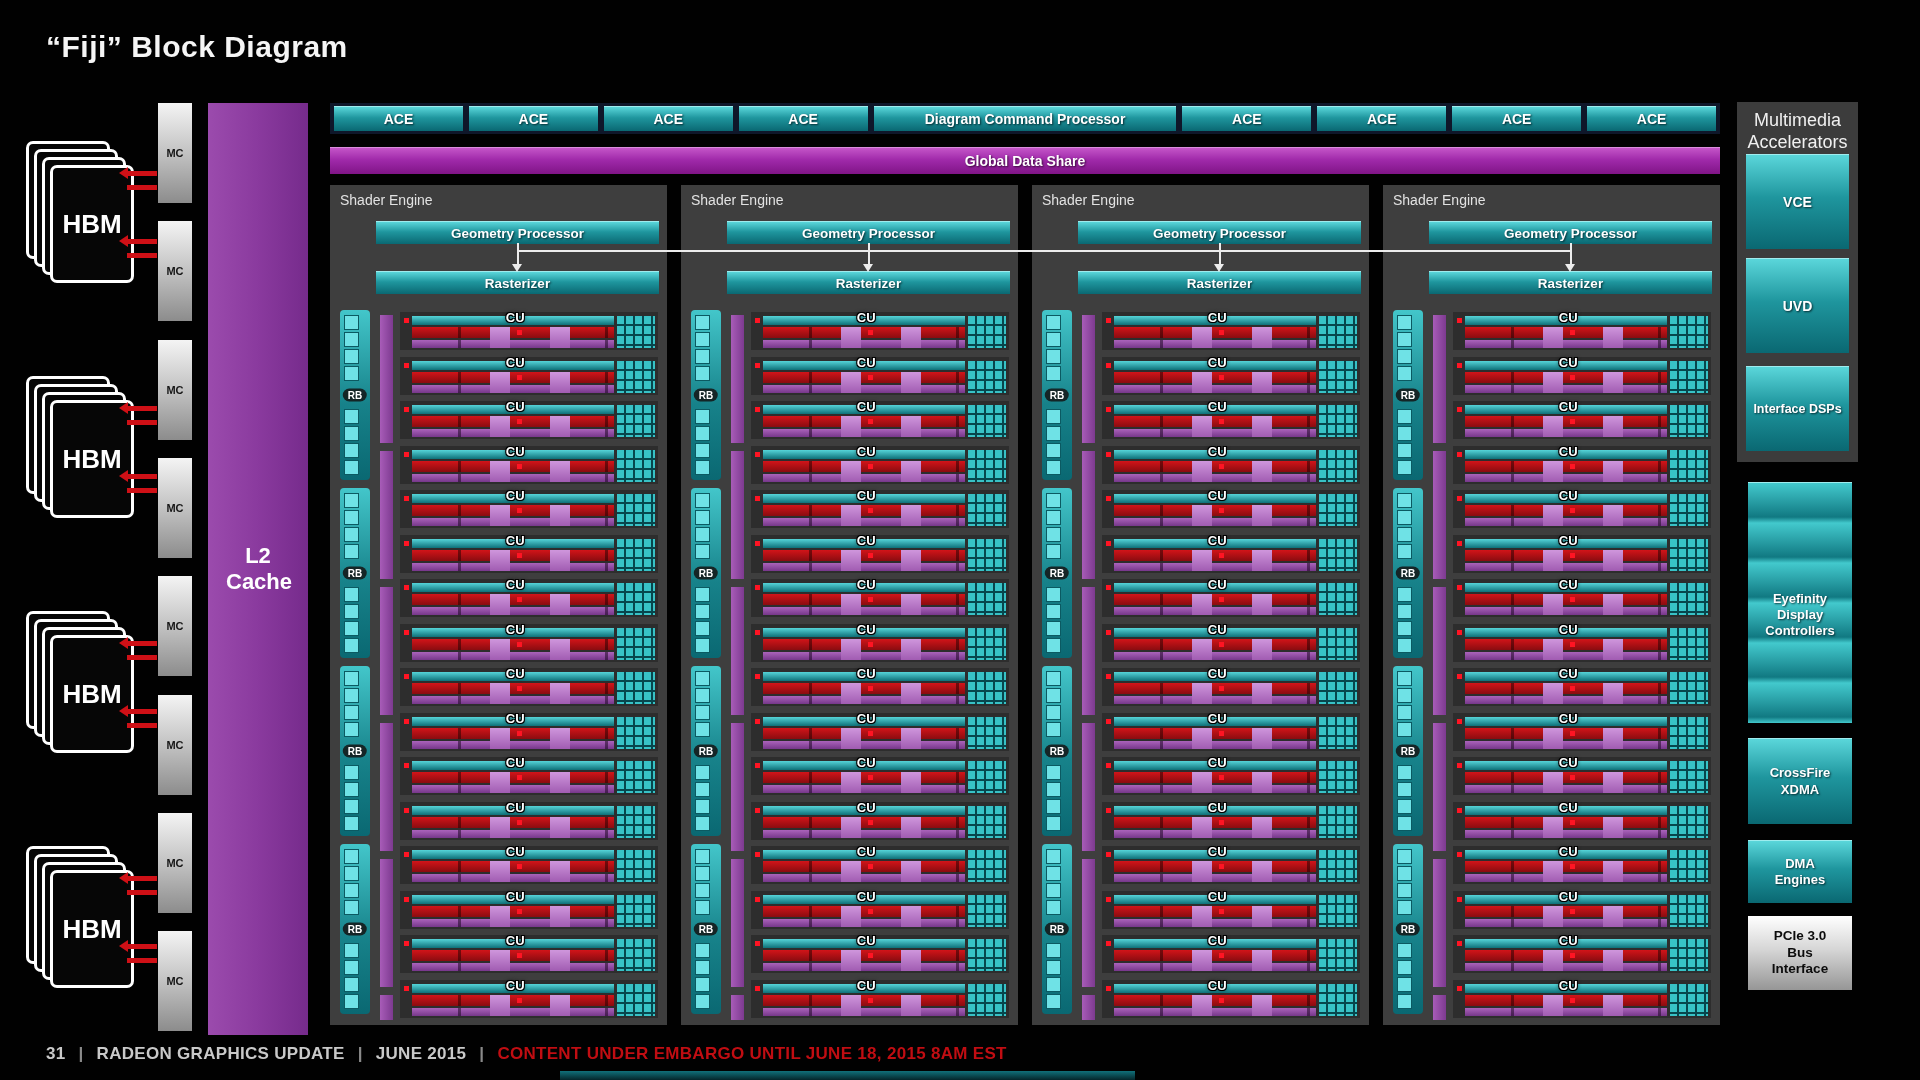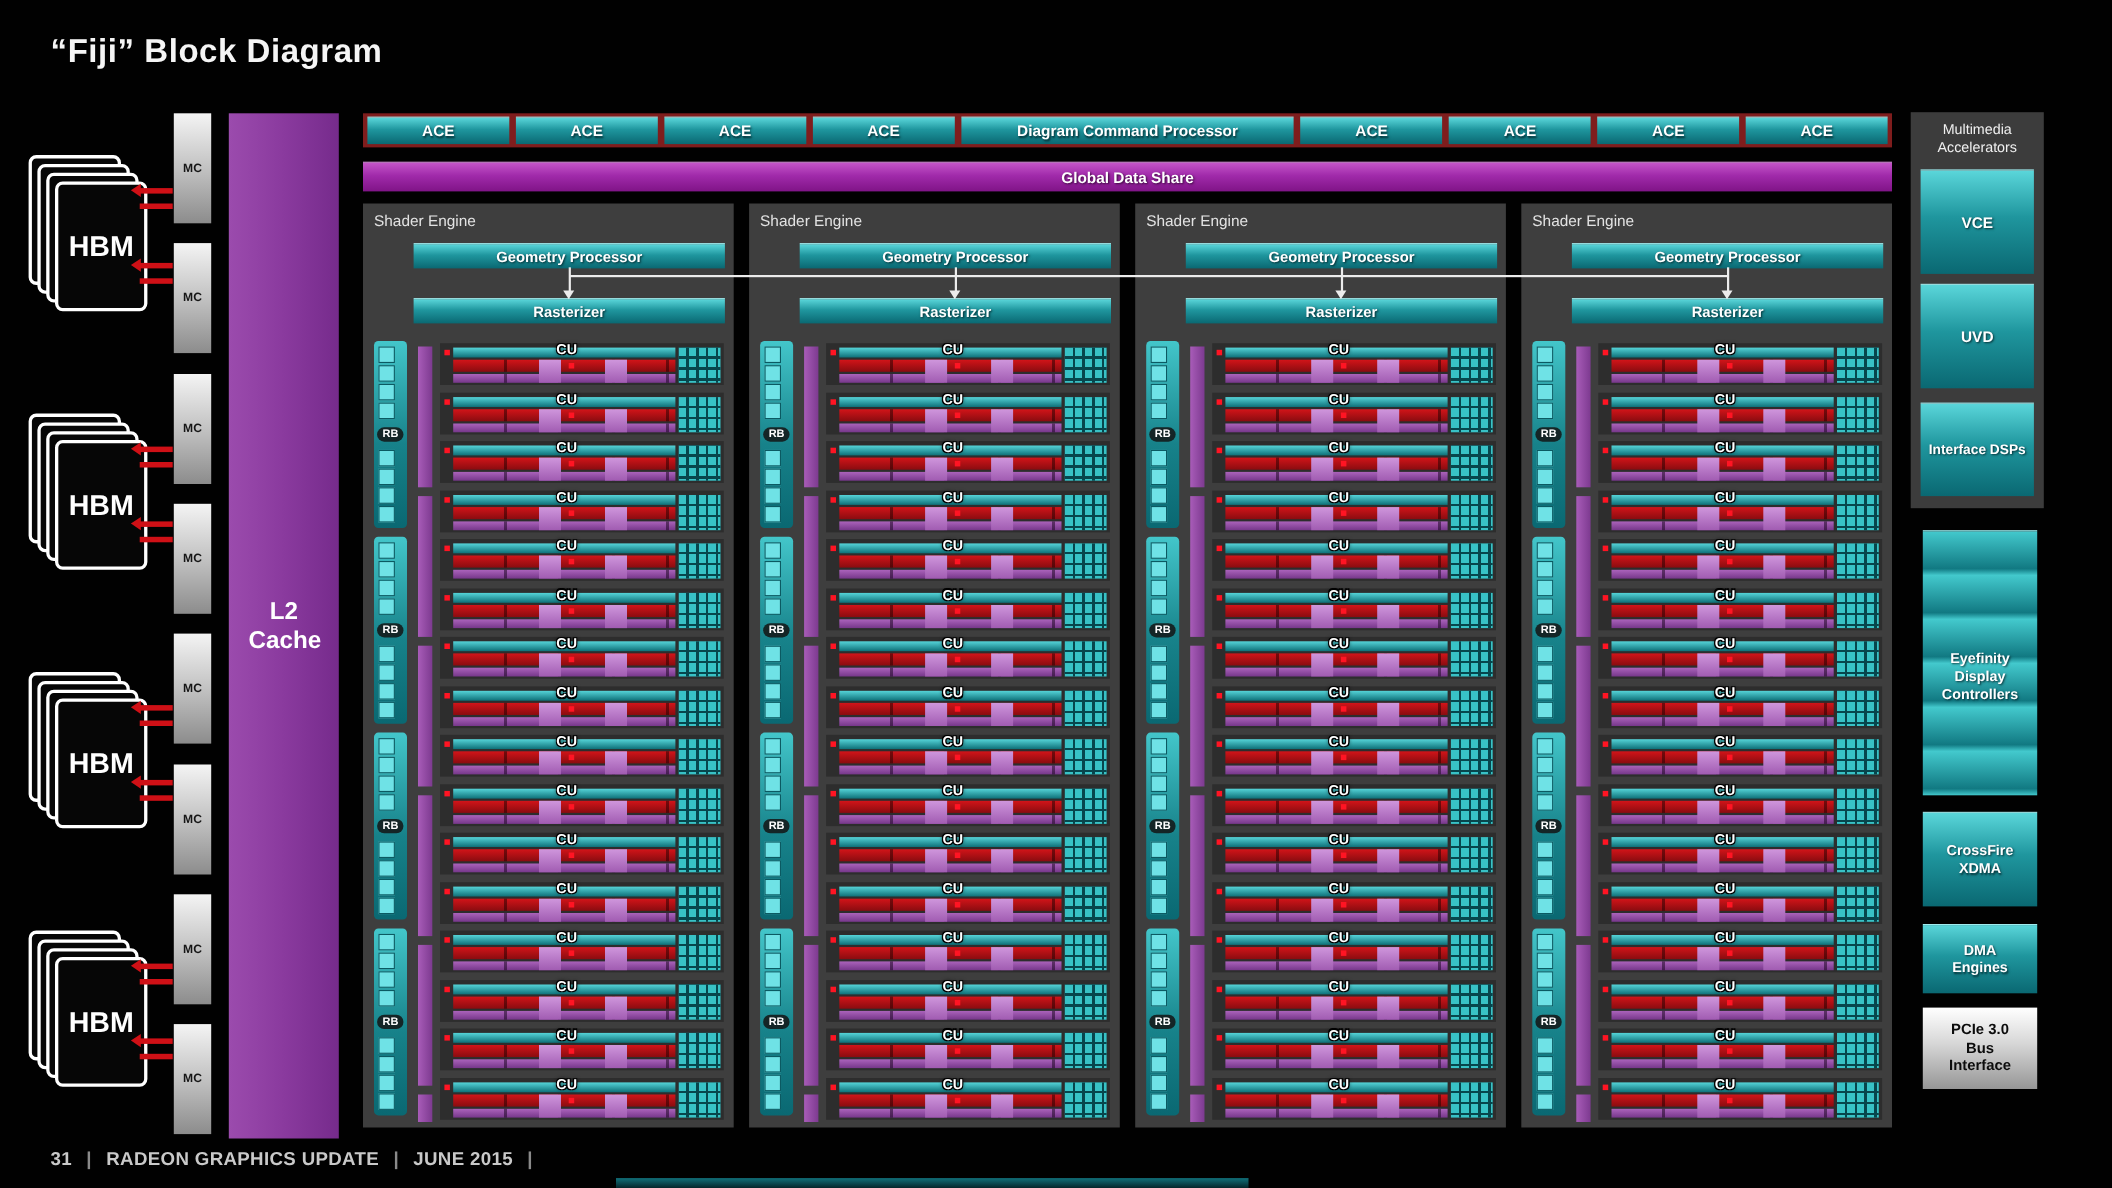--- a/index.html
+++ b/index.html
@@ -26,21 +26,21 @@
       background:linear-gradient(180deg,#f4f4f4 0%,#bdbdbd 55%,#8c8c8c 100%);}
 
   
   .l2{position:absolute;left:208px;top:103px;width:100px;height:932px;
       background:linear-gradient(90deg,#9b4bad 0%,#8a3a9e 50%,#762b8c 100%);
       display:flex;align-items:center;justify-content:center;text-align:center;
       font-size:22px;font-weight:bold;}
   .l2 span{display:block;width:64px;line-height:1.2;}
 
   
-  .strip{position:absolute;left:330px;top:103px;width:1390px;height:31px;background:#7f1d1d;
+  .strip{position:absolute;left:330px;top:103px;width:1390px;height:31px;background:#0f172a;
          display:flex;gap:6px;padding:3px 4px;box-sizing:border-box;}
   .strip .box{flex:1;font-size:14px;}
   .strip .gcp{flex:2.35;}
 
   
   .gds{position:absolute;left:330px;top:147px;width:1390px;height:26px;
        background:linear-gradient(180deg,#c455c8 0%,#a02aaa 45%,#801487 100%);
        border-top:1px solid #d98ddc;display:flex;align-items:center;justify-content:center;
        font-size:14px;font-weight:bold;text-shadow:1px 1px 2px rgba(30,0,30,.8);}
 
@@ -78,21 +78,21 @@
   .cu-label{position:absolute;left:41%;top:-2px;font-size:13px;font-weight:bold;color:#fff;
        text-shadow:1px 1px 0 #000,-1px -1px 0 #000,1px -1px 0 #000,-1px 1px 0 #000,0 0 4px #000;}
 
   
   .xline{position:absolute;background:#ececec;}
   .xhead{position:absolute;width:0;height:0;border-left:5px solid transparent;border-right:5px solid transparent;
          border-top:8px solid #ececec;}
 
   
   .mm-panel{position:absolute;left:1737px;top:102px;width:121px;height:360px;background:#3c3c3c;}
-  .mm-title{padding-top:8px;text-align:center;font-size:13px;line-height:1.2;color:#f0f0f0;}
+  .mm-title{padding-top:8px;text-align:center;font-size:18px;line-height:1.2;color:#f0f0f0;}
   .mm-item{position:absolute;left:9px;width:103px;font-size:14px;}
   .rp-box{position:absolute;left:1748px;width:104px;font-size:13px;line-height:1.25;}
   .eyefinity{background:repeating-linear-gradient(180deg,#43c9cd 0px,#117982 34px,#43c9cd 40px);
        border-top:1px solid #9fecee;color:#fff;font-weight:bold;display:flex;align-items:center;
        justify-content:center;text-align:center;text-shadow:1px 1px 2px rgba(0,20,25,.8);}
   .pcie{background:linear-gradient(180deg,#ffffff 0%,#d6d6d6 45%,#969696 100%);color:#0c0c0c;font-weight:bold;
        display:flex;align-items:center;justify-content:center;text-align:center;text-shadow:none;
        font-size:13.5px;}
   .pcie span{display:block;width:70px;}
   .dma span{display:block;width:62px;}
@@ -1141,16 +1141,17 @@
     <span>PCIe 3.0 Bus Interface</span>
   </div>
 
   <div class="footer">
     <span>31</span>
     <span class="sep">|</span>
     <span>RADEON GRAPHICS UPDATE</span>
     <span class="sep">|</span>
     <span>JUNE 2015</span>
     <span class="sep">|</span>
+    <span class="embargo">CONTENT UNDER EMBARGO UNTIL JUNE 18, 2015 8AM EST</span>
   </div>
 
   <div class="bottom-bar"></div>
 </div>
 
 </body></html>

